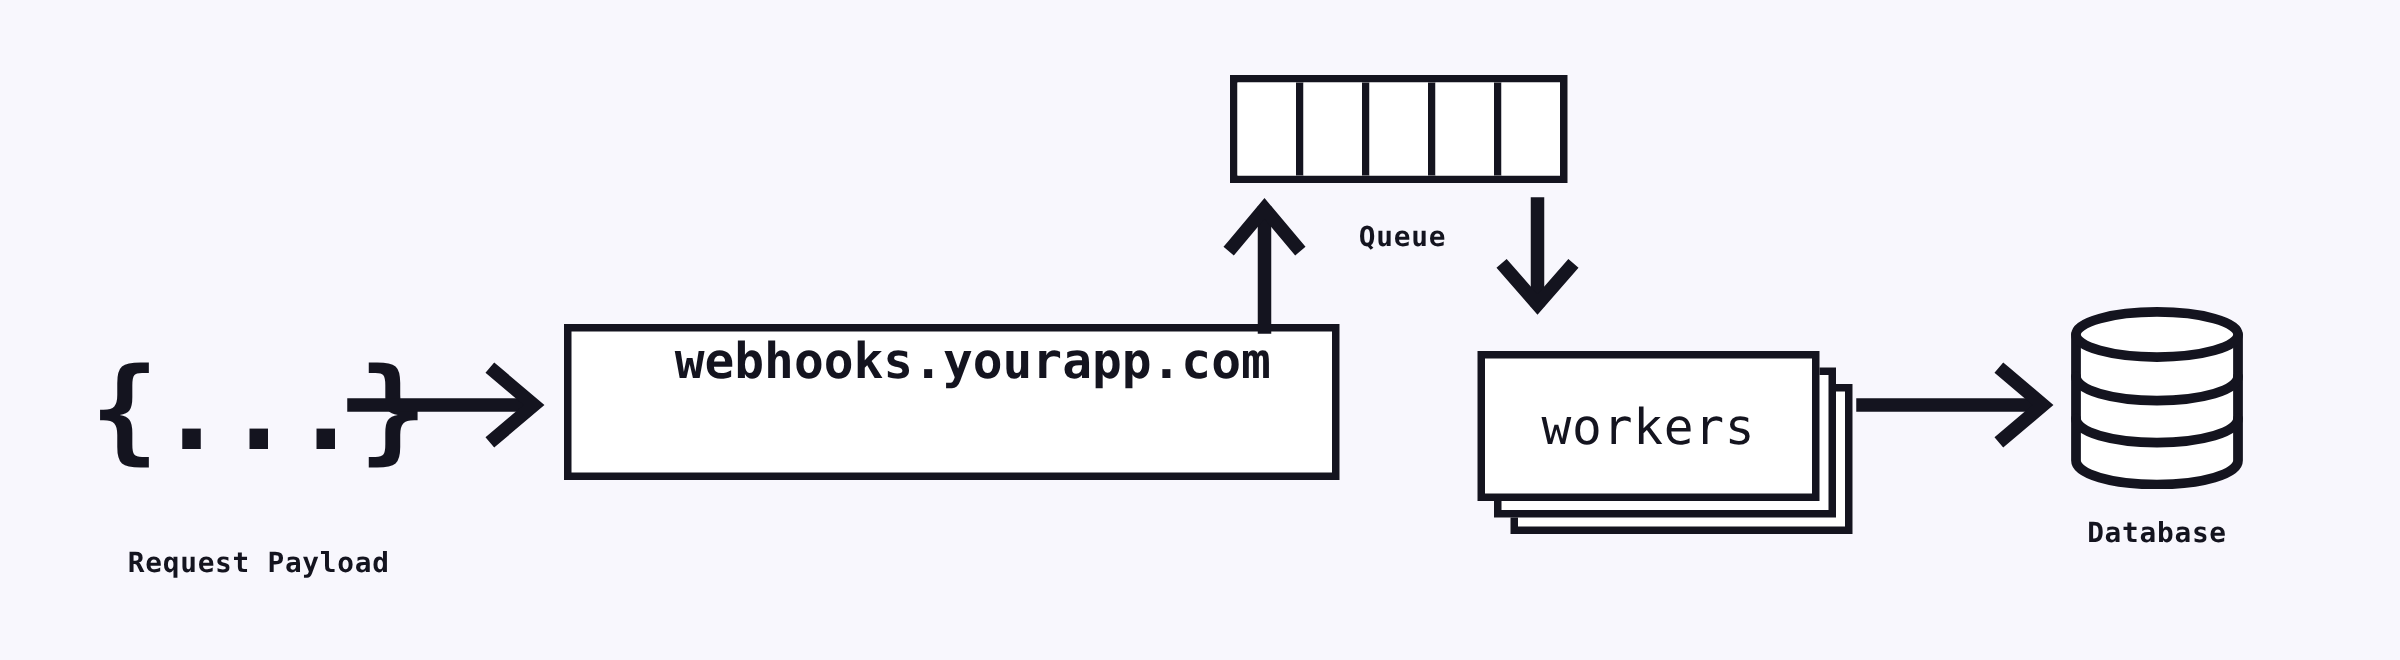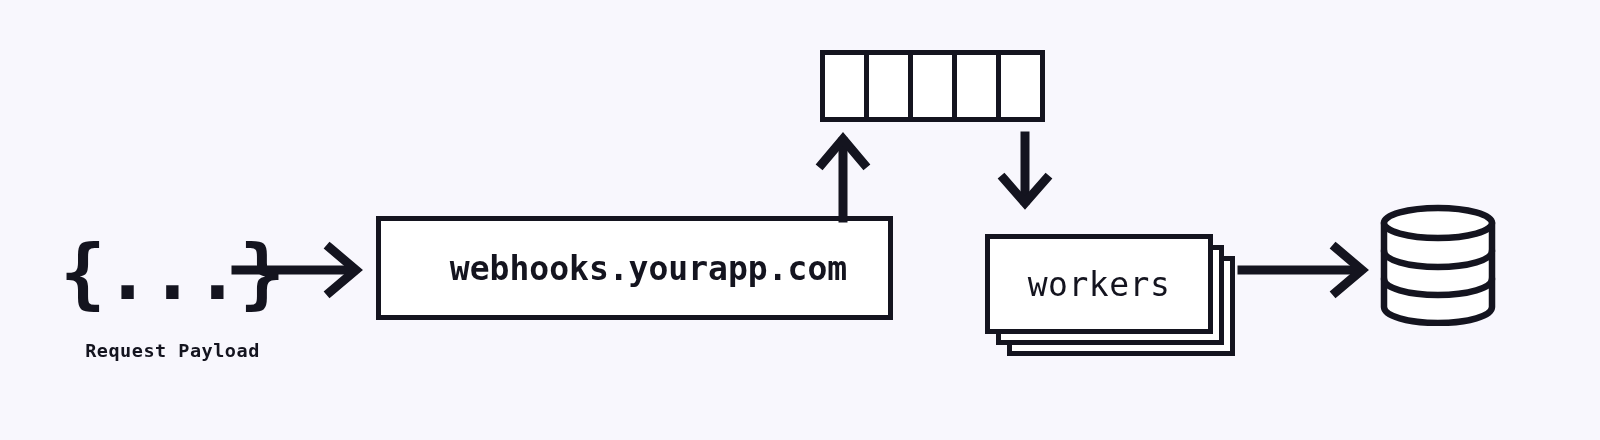--- a/index.html
+++ b/index.html
@@ -41,28 +41,28 @@
   }
   .caption {
     font-family: "DejaVu Sans Mono", "Liberation Mono", monospace;
     font-size: 18.5px;
     font-weight: bold;
     color: #14141f;
     text-align: center;
     letter-spacing: 0.5px;
     white-space: pre;
   }
-  #payload-caption { position: absolute; left: 0px; top: 340px; width: 345px; }
+  #payload-caption { position: absolute; left: 0px; top: 365px; width: 345px; }
 
   
   .box {
     background: #ffffff;
     border: 5px solid #14141f;
     display: flex;
-    align-items: center;
+    align-items: flex-start;
     justify-content: center;
     padding-left: 28px;
   }
   .box-label {
     font-family: "DejaVu Sans Mono", "Liberation Mono", monospace;
     color: #14141f;
     white-space: pre;
   }
 
   
@@ -152,20 +152,21 @@
 
   <div class="node" id="queue-group">
     <div id="queue-box">
       <div class="queue-cell"></div>
       <div class="queue-cell"></div>
       <div class="queue-cell"></div>
       <div class="queue-cell"></div>
       <div class="queue-cell"></div>
     </div>
   </div>
+  <div class="caption" id="queue-caption">Queue</div>
 
   <svg class="arrow-svg" id="arrow-webhook-to-queue" width="50" height="82" viewBox="0 0 50 82">
     <g stroke="#14141f" stroke-width="9" fill="none" stroke-linecap="square">
       <line x1="25" y1="82" x2="25" y2="6"></line>
       <polyline points="4,28 25,3 46,28" stroke-linejoin="miter"></polyline>
     </g>
   </svg>
 
   <svg class="arrow-svg" id="arrow-queue-to-workers" width="50" height="70" viewBox="0 0 50 70">
     <g stroke="#14141f" stroke-width="9" fill="none" stroke-linecap="square">
@@ -192,14 +193,15 @@
   <div class="node" id="database-group">
     <svg width="116" height="122" viewBox="0 0 116 122">
       <g stroke="#14141f" stroke-width="6.5" fill="#ffffff" stroke-linecap="round" stroke-linejoin="round">
         <path d="M4,19 L4,103 C4,112 28,119 58,119 C88,119 112,112 112,103 L112,19 Z"></path>
         <ellipse cx="58" cy="19" rx="54" ry="15"></ellipse>
         <path d="M4,47 C4,56 28,63 58,63 C88,63 112,56 112,47" fill="none"></path>
         <path d="M4,75 C4,84 28,91 58,91 C88,91 112,84 112,75" fill="none"></path>
       </g>
     </svg>
   </div>
+  <div class="caption" id="database-caption">Database</div>
 
 </div>
 
 </body></html>

